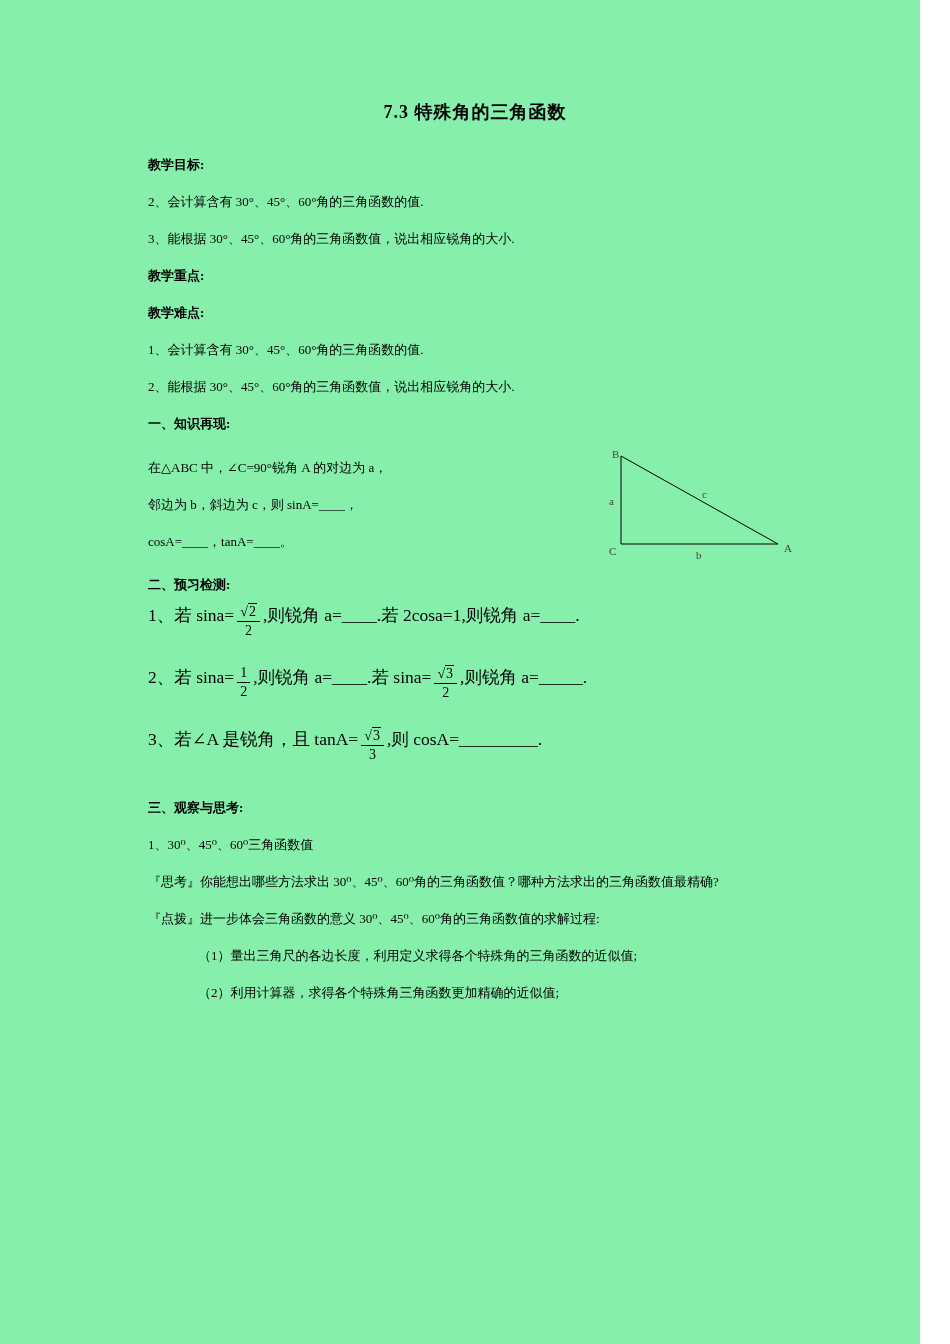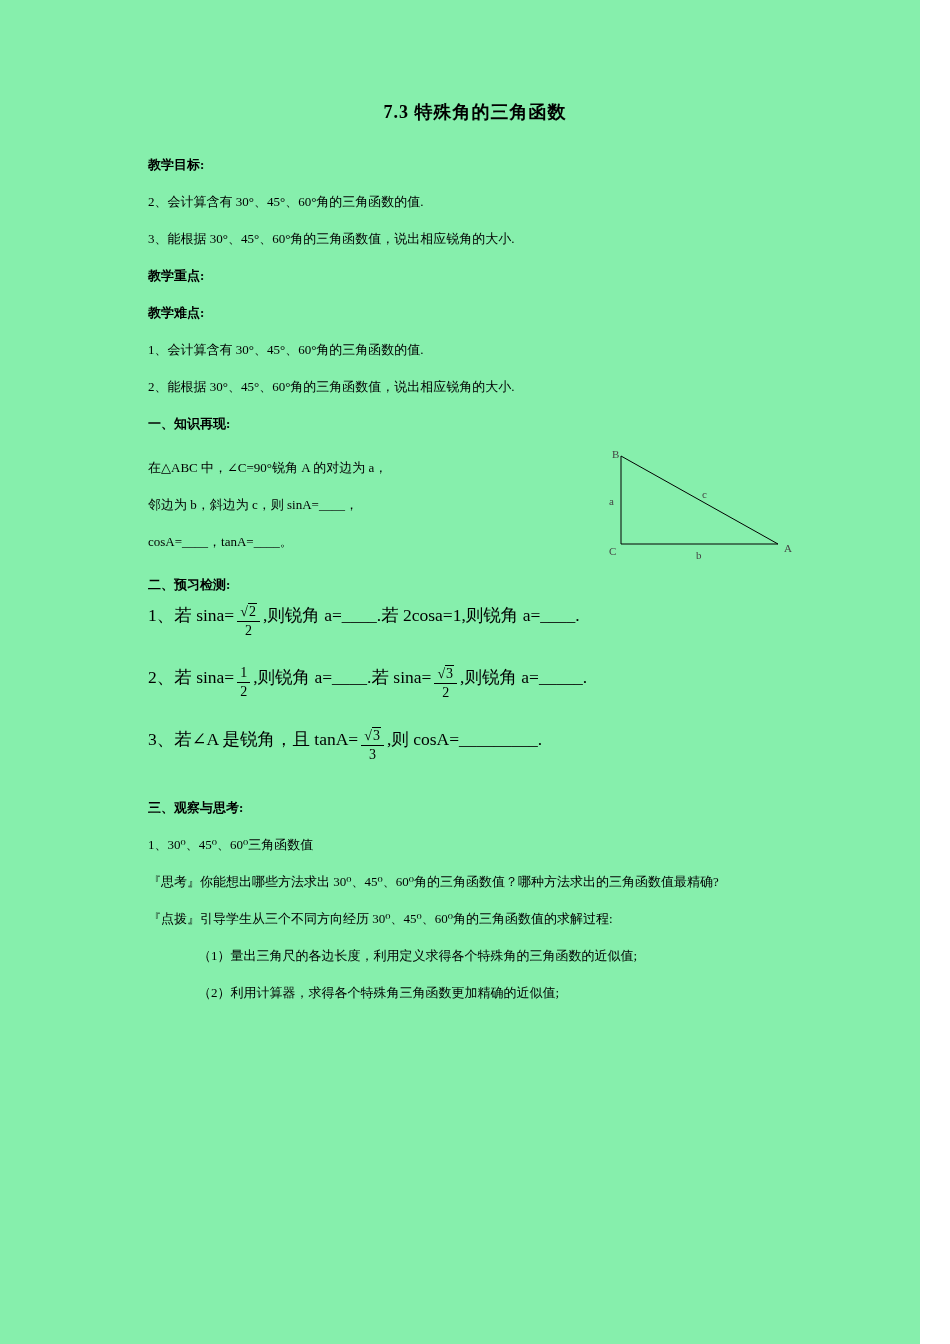--- a/index.html
+++ b/index.html
@@ -147,18 +147,18 @@
           <span class="radicand">3</span>
         </span>
         <span class="den">3</span>
       </span>
       <span>,则 cosA=_________.</span>
     </div>
 
     <div class="para bold">三、观察与思考:</div>
     <div class="para">1、30⁰、45⁰、60⁰三角函数值</div>
     <div class="para">『思考』你能想出哪些方法求出 30⁰、45⁰、60⁰角的三角函数值？哪种方法求出的三角函数值最精确?</div>
-    <div class="para">『点拨』引导学生从三个不同方向经历 30⁰、45⁰、60⁰角的三角函数值的求解过程:</div>
+    <div class="para">『点拨』进一步体会三角函数的意义 30⁰、45⁰、60⁰角的三角函数值的求解过程:</div>
     <div class="para indent">（1）量出三角尺的各边长度，利用定义求得各个特殊角的三角函数的近似值;</div>
     <div class="para indent">（2）利用计算器，求得各个特殊角三角函数更加精确的近似值;</div>
 
   </div>
 </div>
 
 </body></html>

